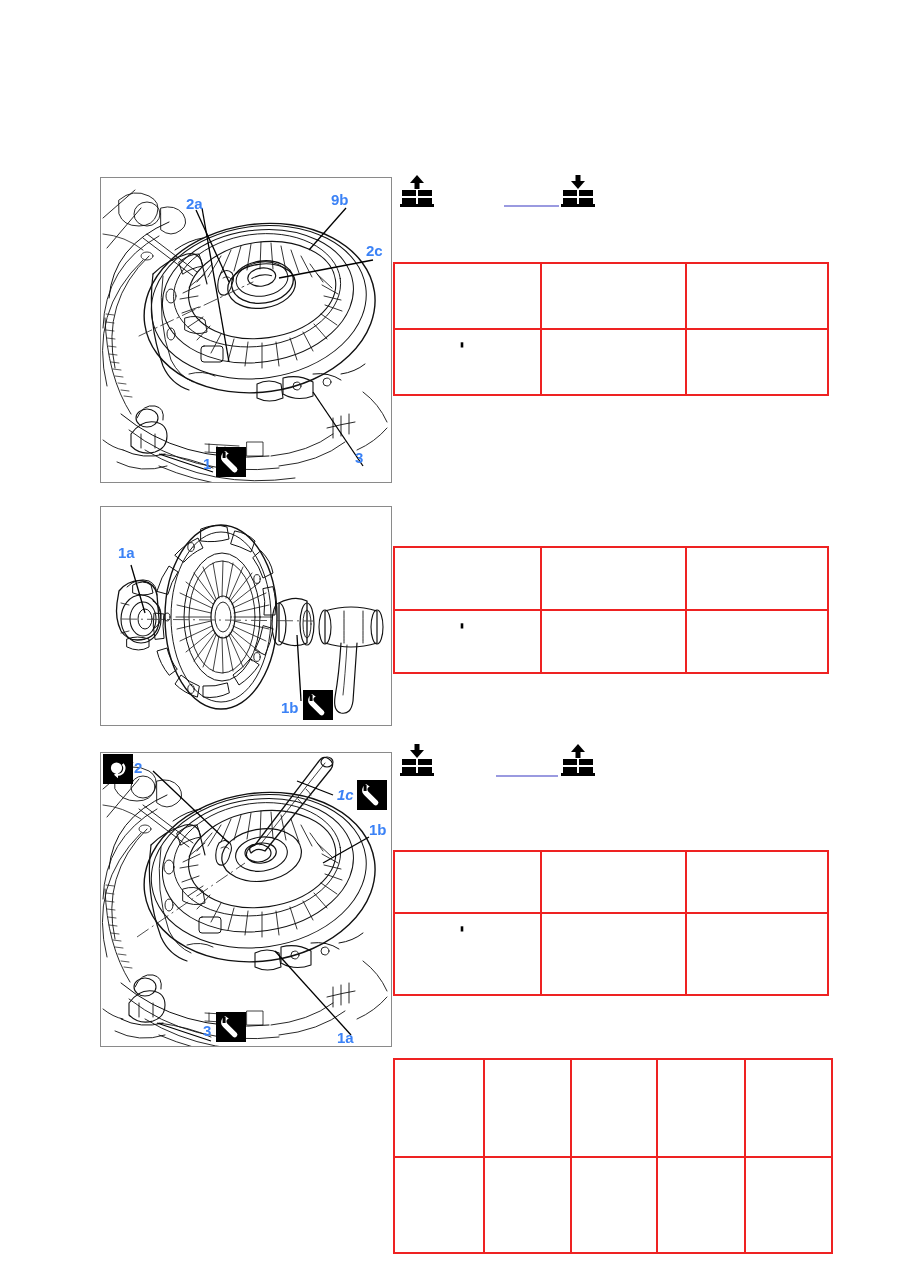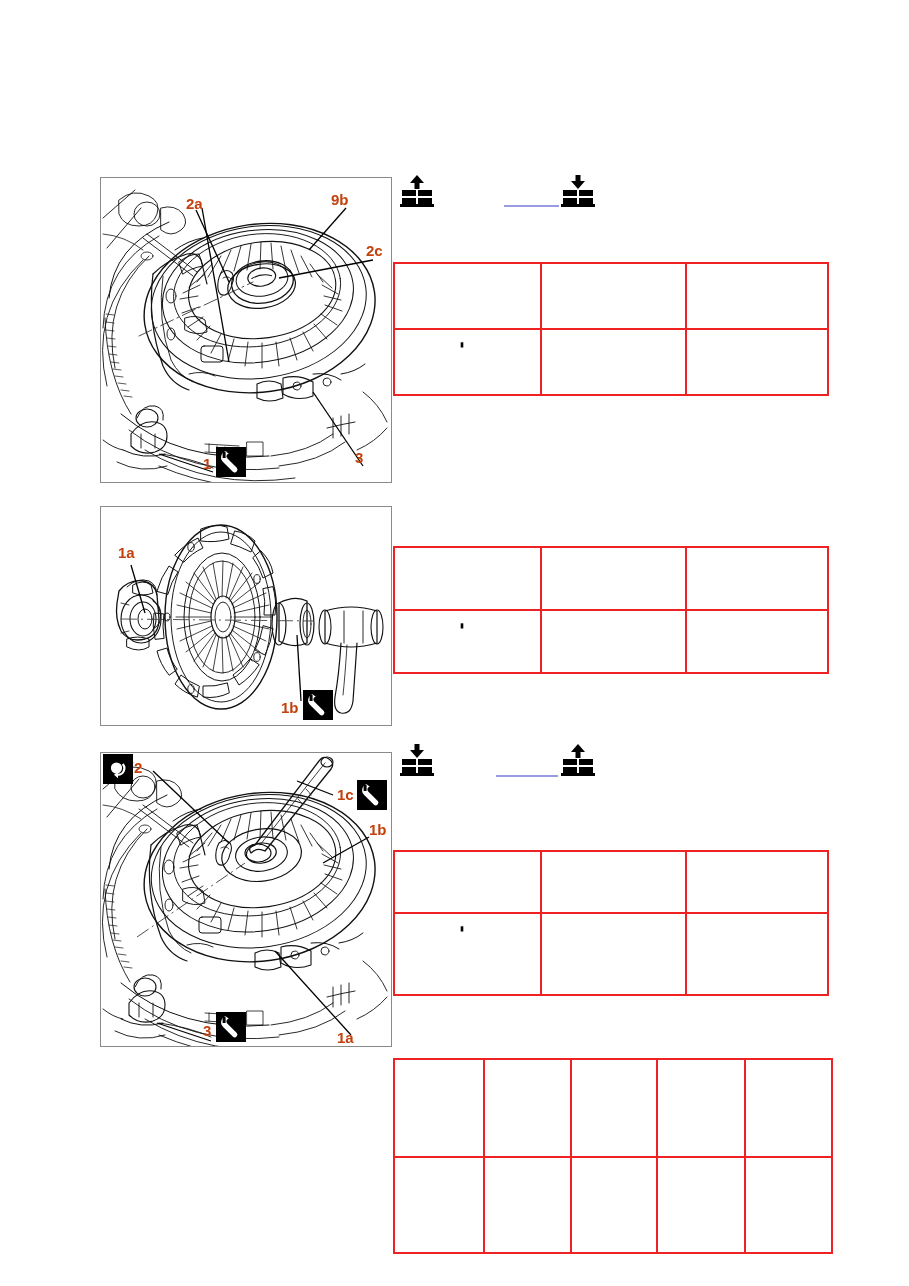--- a/index.html
+++ b/index.html
@@ -20,21 +20,21 @@
     overflow:hidden;
   }
   .fig-svg{position:absolute;left:0;top:0;width:100%;height:100%;}
 
   
   .lbl{
     position:absolute;
     font-family:"Liberation Sans", sans-serif;
     font-weight:bold;
     font-size:15px;
-    color:#c2410c;
+    color:#3b82f6;
     line-height:1;
     white-space:nowrap;
   }
 
   
   .tile{
     position:absolute;
     background:#000;
     display:flex;align-items:center;justify-content:center;
   }
@@ -391,21 +391,21 @@
         <path d="M52 18 L128 90"></path>
         <path d="M232 42 L196 28"></path>
         <path d="M268 84 L222 110"></path>
         <path d="M250 282 L174 198"></path>
         <path d="M110 288 L56 270"></path>
       </g>
     </svg>
   </div>
 
   <div class="lbl" style="left:134px;top:760px;">2</div>
-  <div class="lbl" style="left:337px;top:787px;">1c</div>
+  <div class="lbl" style="left:337px;top:787px;font-style:italic;">1c</div>
   <div class="lbl" style="left:369px;top:822px;">1b</div>
   <div class="lbl" style="left:203px;top:1023px;">3</div>
   <div class="lbl" style="left:337px;top:1030px;">1a</div>
 
   <div class="tile" style="left:103px;top:754px;width:30px;height:30px;">
     <svg viewBox="0 0 30 30" width="30" height="30" aria-hidden="true">
       <circle cx="13.5" cy="14" r="5.6" fill="#fff"></circle>
       <path d="M20.6 9.2 a7.6 7.6 0 0 1 -5.6 12.6 l0 2.4 l-4 -3.4 l4 -3.2 l0 2.2 a5.4 5.4 0 0 0 3.8 -9.0 z" fill="#fff"></path>
     </svg>
   </div>

